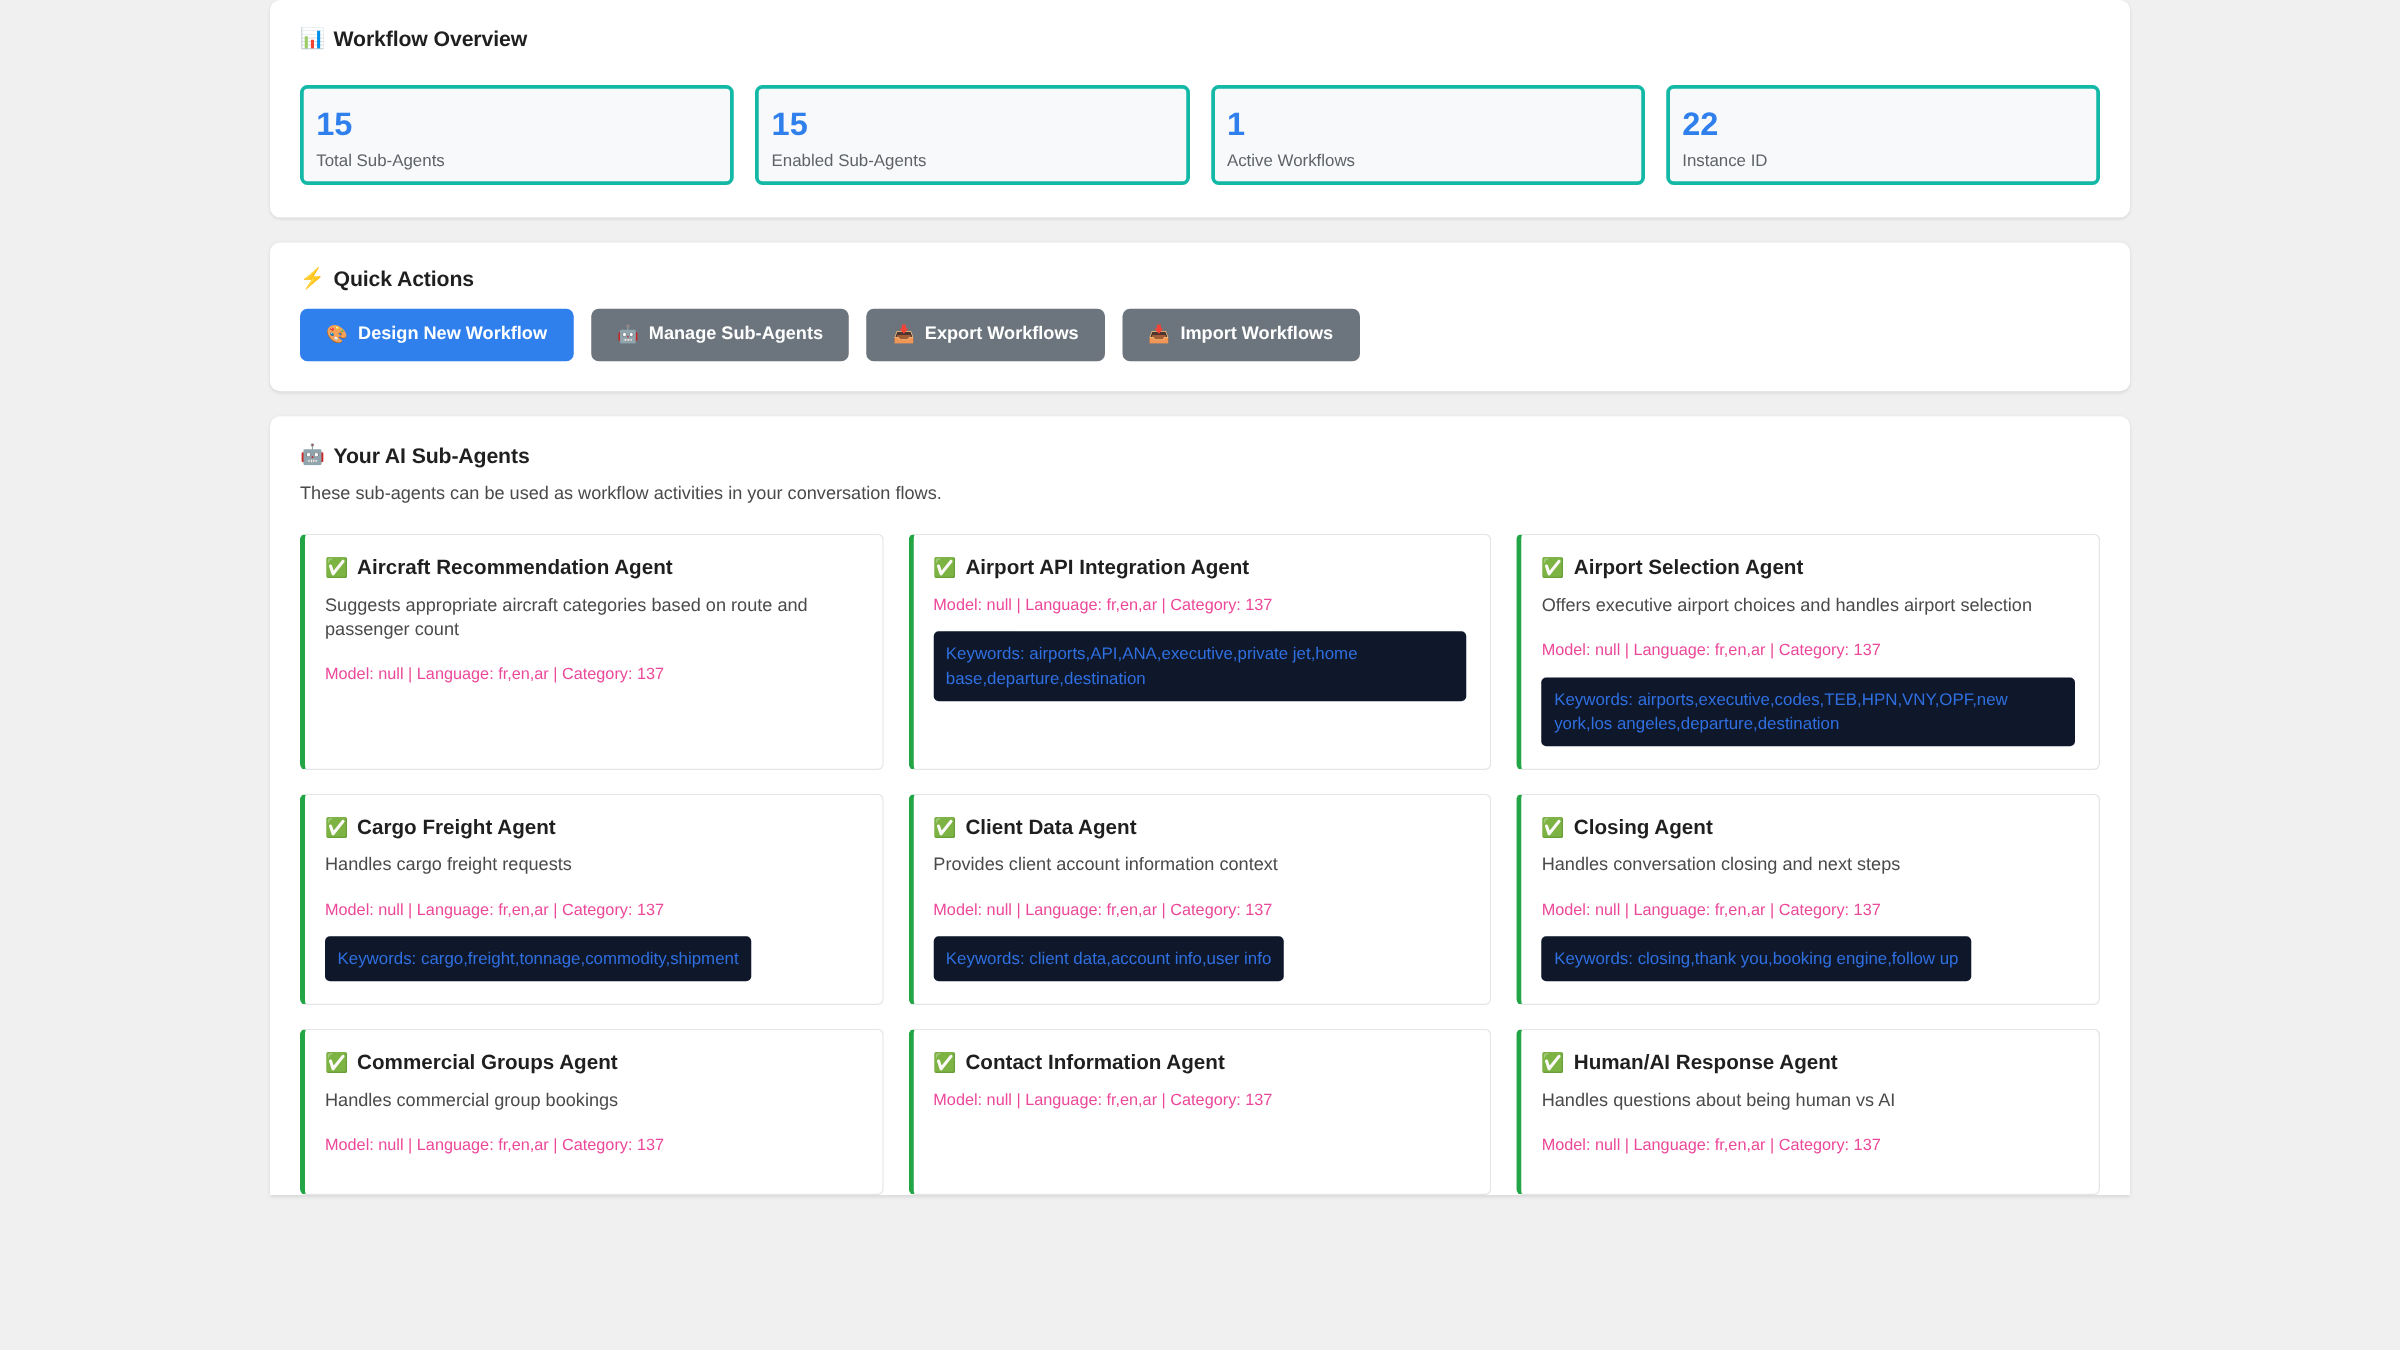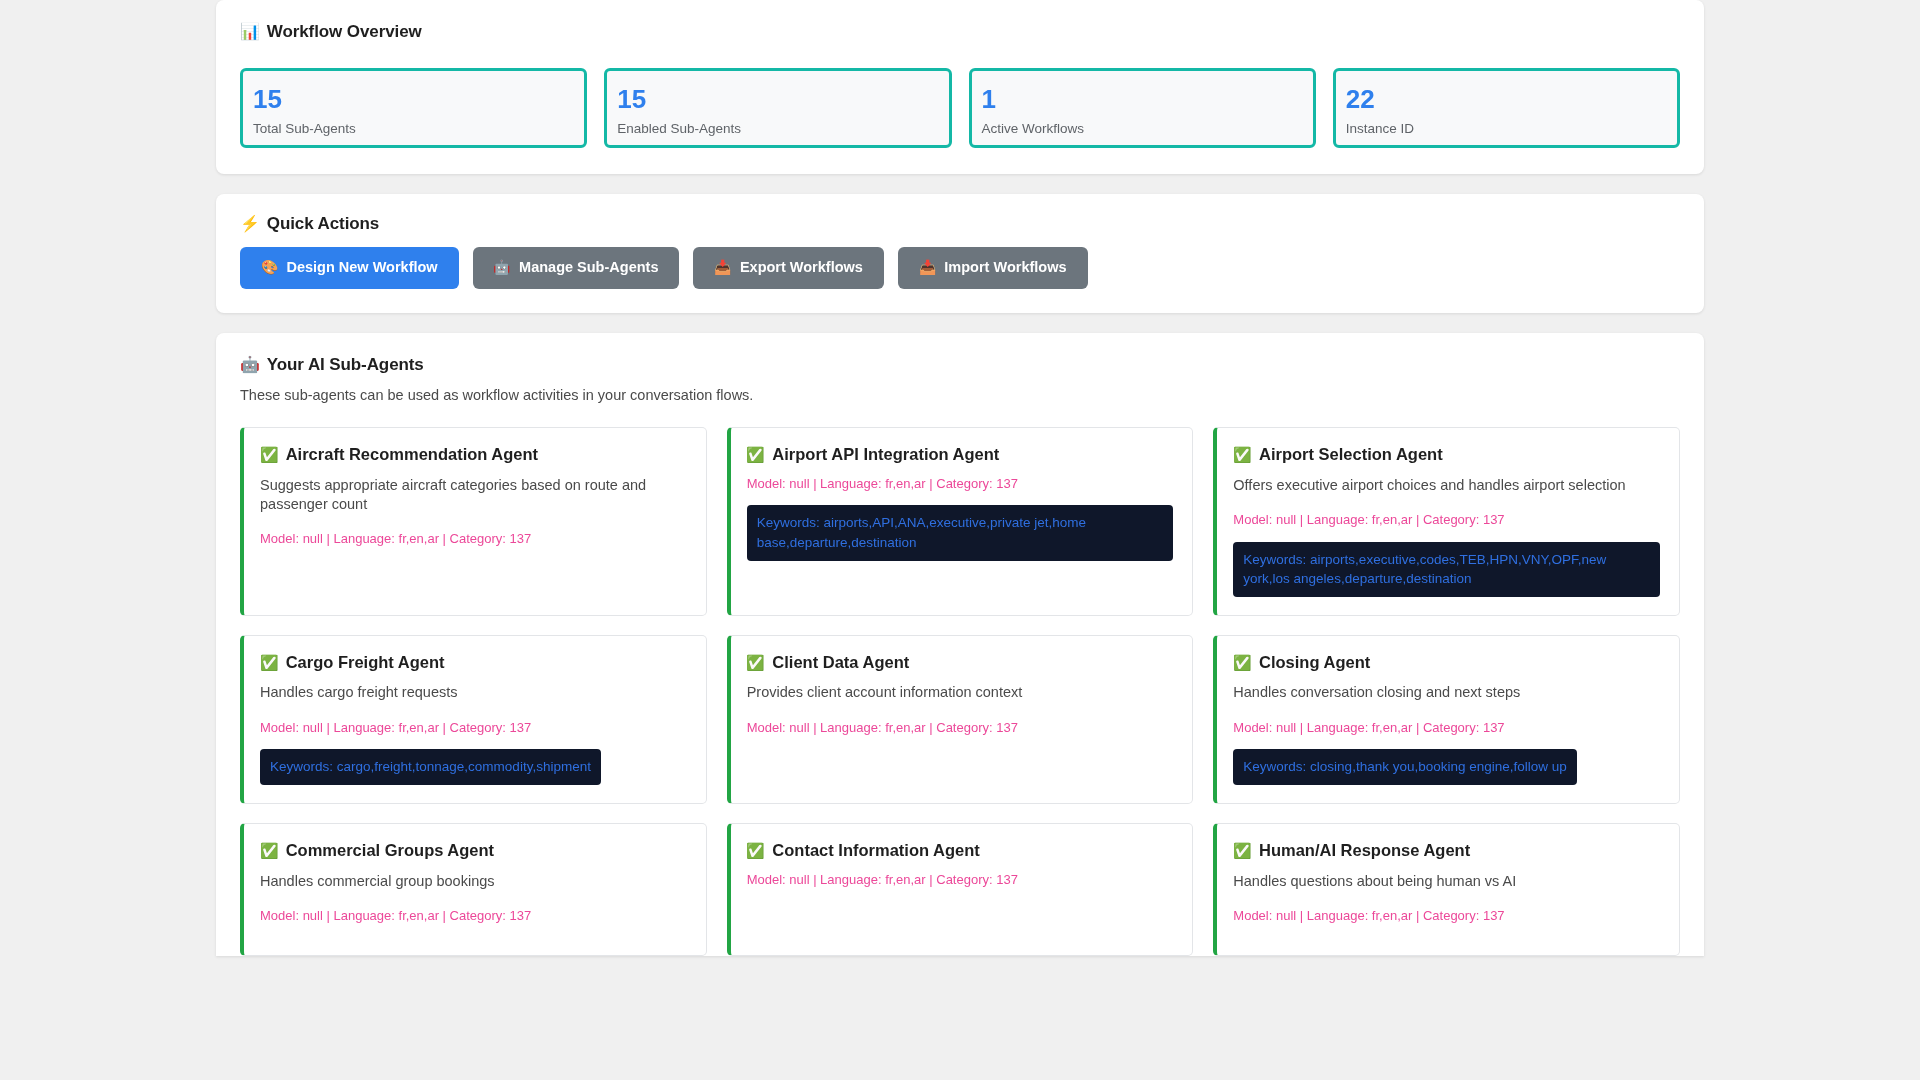--- a/index.html
+++ b/index.html
@@ -259,20 +259,21 @@
         <div class="keywords">Keywords: cargo,freight,tonnage,commodity,shipment</div>
       </div>
 
       <div class="agent-card">
         <div class="agent-name">
           <span class="emoji">✅</span>
           <span>Client Data Agent</span>
         </div>
         <div class="agent-desc">Provides client account information context</div>
         <div class="agent-meta">Model: null | Language: fr,en,ar | Category: 137</div>
+        <div class="keywords">Keywords: client data,account info,user info</div>
       </div>
 
       <div class="agent-card">
         <div class="agent-name">
           <span class="emoji">✅</span>
           <span>Closing Agent</span>
         </div>
         <div class="agent-desc">Handles conversation closing and next steps</div>
         <div class="agent-meta">Model: null | Language: fr,en,ar | Category: 137</div>
         <div class="keywords">Keywords: closing,thank you,booking engine,follow up</div>

